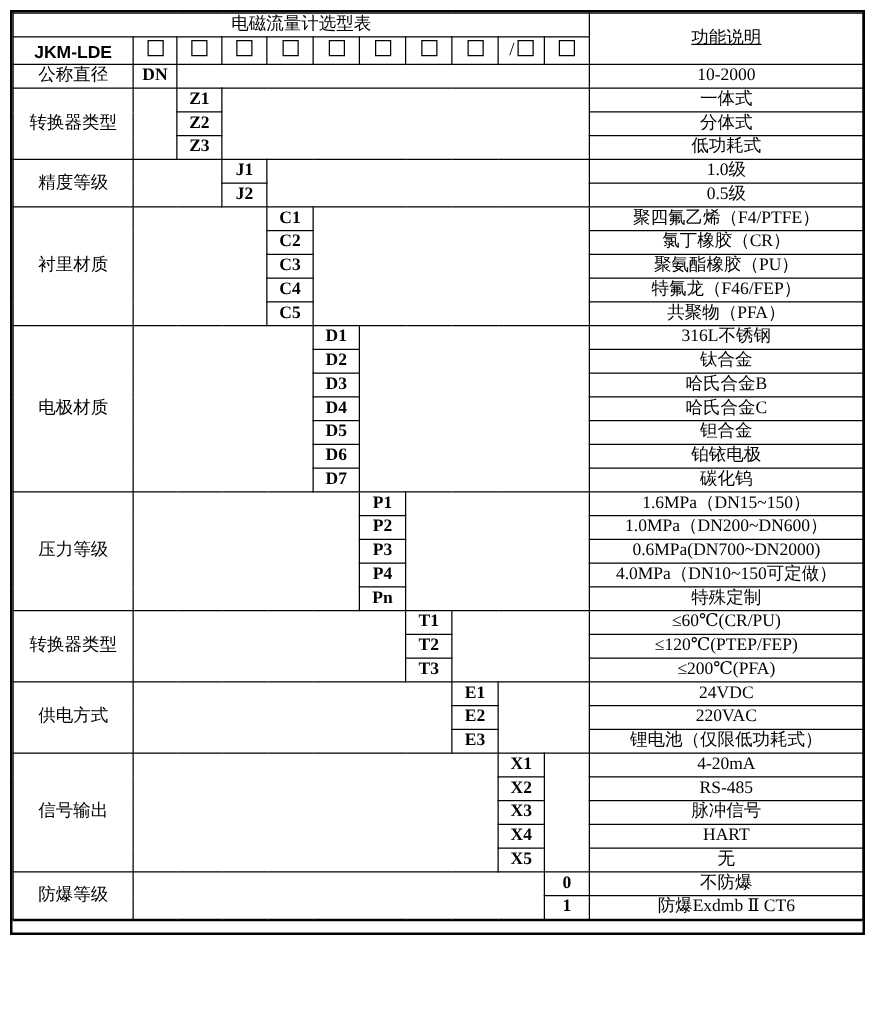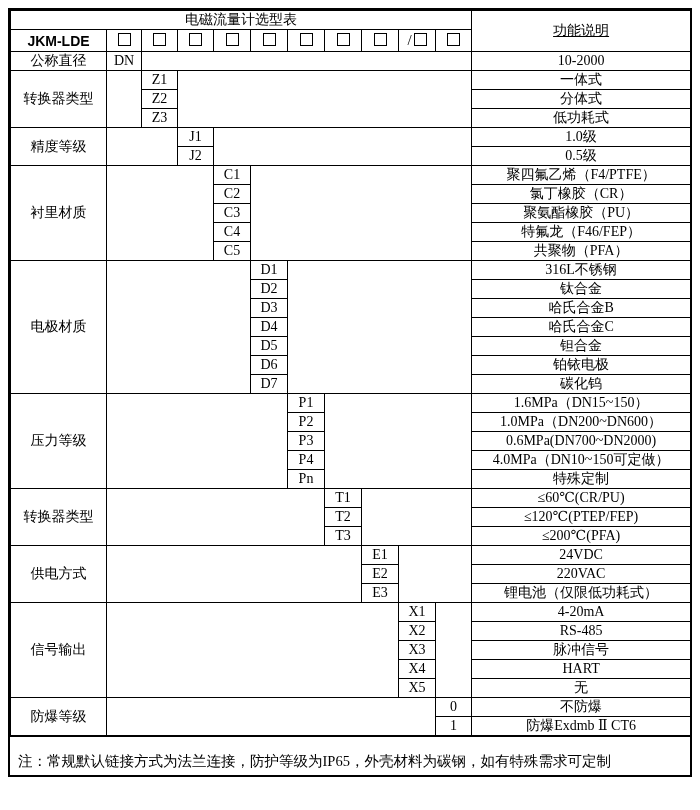--- a/index.html
+++ b/index.html
@@ -11,21 +11,21 @@
   table.grid td{border:1px solid #000;text-align:center;padding:0;
                 height:18px;line-height:18px;font-size:14px;overflow:hidden;
                 white-space:nowrap;}
   td.title{height:16px;line-height:16px;font-size:15px;}
   td.title span{}
   td.rhead{font-size:15px;text-decoration:underline;}
   tr.cbrow td{height:20px;line-height:20px;}
   td.model{font-family:"Liberation Sans","DejaVu Sans",sans-serif;
            font-weight:bold;text-align:left;padding-left:8px;font-size:14px;}
   td.lbl{font-size:15px;}
-  td.code{font-size:14px;}
+  td.code{font-size:14px;font-weight:bold;}
   td.desc{font-size:14px;}
   .box{display:inline-block;width:11px;height:11px;border:1px solid #000;
        vertical-align:-1px;background:#fff;}
   .slash{display:inline-block;font-size:15px;margin-right:2px;vertical-align:0px;}
   .footer{border-top:1px solid #000;padding:5px 8px 4px 8px;font-size:14.5px;}
   .footer .l1{text-align:left;line-height:20px;}
   .footer .l1 b{font-family:"Liberation Sans","DejaVu Sans",sans-serif;}
   .footer .l2{text-align:center;line-height:20px;}
   .footer .note{text-align:left;line-height:20px;margin-top:9px;}
 </style>
@@ -247,15 +247,14 @@
       <td class="desc">不防爆</td>
     </tr>
     <tr>
           <td class="code">1</td>
           <td class="desc">防爆Exdmb Ⅱ CT6</td>
         </tr>
   </tbody>
     </table>
 
   <div class="footer">
-    <div class="note">注：常规默认链接方式为法兰连接，防护等级为IP65，外壳材料为碳钢，如有特殊需求可定制</div>
   </div>
 </div>
 
 </body></html>

